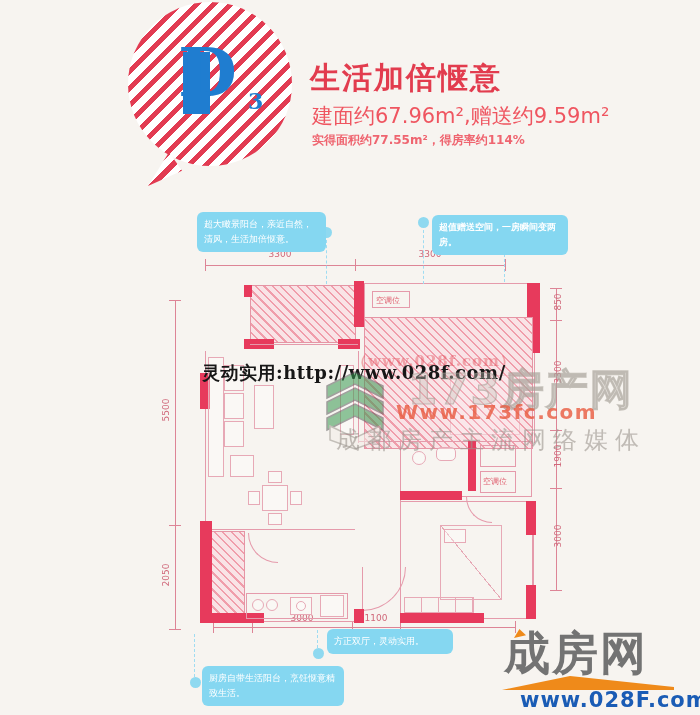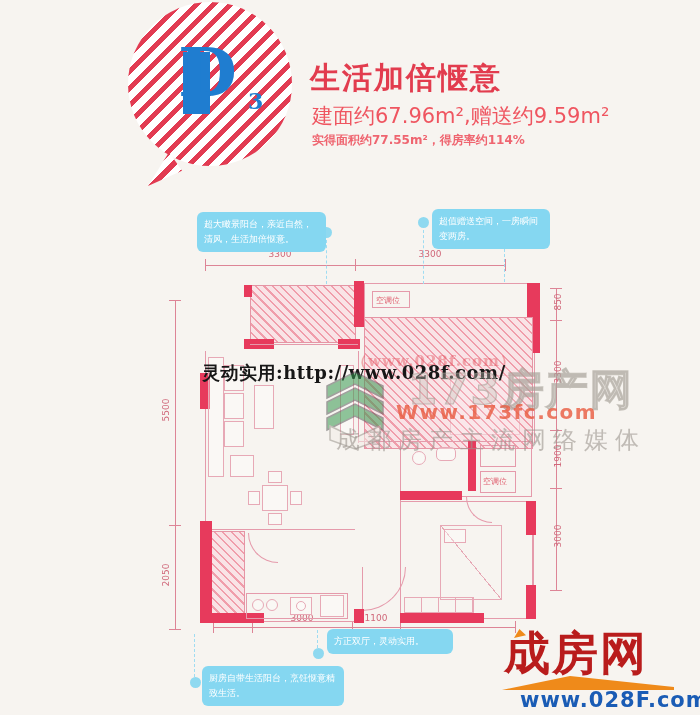--- a/index.html
+++ b/index.html
@@ -57,21 +57,21 @@
     font-weight:bold;color:#171717;letter-spacing:.5px;white-space:nowrap;}
   .wm-name{position:absolute;left:408px;top:362px;font-size:42px;font-weight:bold;letter-spacing:2px;
     color:rgba(200,195,186,.38);-webkit-text-stroke:1.2px rgba(160,154,146,.55);white-space:nowrap;}
   .wm-url{position:absolute;left:396px;top:400px;font-size:20px;font-weight:bold;
     color:rgba(233,90,62,.8);letter-spacing:1.5px;}
   .wm-slogan{position:absolute;left:336px;top:424px;font-size:24px;color:rgba(155,149,141,.6);
     letter-spacing:7px;white-space:nowrap;}
   .wm-book{position:absolute;left:322px;top:366px;opacity:.55;}
 
   
-  .cf-name{position:absolute;left:504px;top:630px;font-size:46px;font-weight:900;color:#b91c1c;
+  .cf-name{position:absolute;left:504px;top:630px;font-size:46px;font-weight:900;color:#737373;
     letter-spacing:2px;line-height:1;}
   .cf-flame{position:absolute;left:514px;top:629px;width:12px;height:9px;background:#ef8a1a;
     clip-path:polygon(0 100%,45% 0,100% 70%);}
   .cf-url{position:absolute;left:520px;top:688px;font-size:21px;font-weight:bold;color:#1a5cb5;letter-spacing:1px;}
   .cf-swoosh{position:absolute;left:500px;top:674px;}
 </style>
 </head>
 <body>
 
 <div>
@@ -201,21 +201,21 @@
 <div class="dash" style="left:326px;top:240px;height:44px;"></div>
 <div class="dot" style="left:418px;top:217px;"></div>
 <div class="dash" style="left:423px;top:230px;height:54px;"></div>
 <div class="dash" style="left:504px;top:244px;height:38px;"></div>
 <div class="dot" style="left:313px;top:648px;"></div>
 <div class="dash" style="left:317px;top:630px;height:18px;"></div>
 <div class="dot" style="left:190px;top:677px;"></div>
 <div class="dash" style="left:194px;top:634px;height:43px;"></div>
 
 <div class="callout" style="left:197px;top:203px;width:129px;margin-top:9px;">超大瞰景阳台，亲近自然，清风，生活加倍惬意。</div>
-<div class="callout" style="left:432px;top:209px;width:118px;">超值赠送空间，一房瞬间变两房。</div>
+<div class="callout" style="left:432px;top:215px;width:136px;font-weight:bold;">超值赠送空间，一房瞬间变两房。</div>
 <div class="callout" style="left:327px;top:629px;width:126px;">方正双厅，灵动实用。</div>
 <div class="callout" style="left:202px;top:666px;width:142px;">厨房自带生活阳台，烹饪惬意精致生活。</div>
 
 <div class="wm-red">（www.028f.com）</div>
 <div class="wm-src">灵动实用:http://www.028f.com/</div>
 
 <svg class="wm-book" width="66" height="84" viewBox="0 0 66 84">
   <path d="M5 20 L33 6 L61 20 L61 32 L33 18 L5 32 Z" fill="#37984f" stroke="#5a5a5a" stroke-width="1.5"></path>
   <path d="M5 36 L33 22 L61 36 L61 48 L33 34 L5 48 Z" fill="#37984f" stroke="#5a5a5a" stroke-width="1.5"></path>
   <path d="M5 52 L33 38 L61 52 L61 64 L33 50 L5 64 Z" fill="#37984f" stroke="#5a5a5a" stroke-width="1.5"></path>

